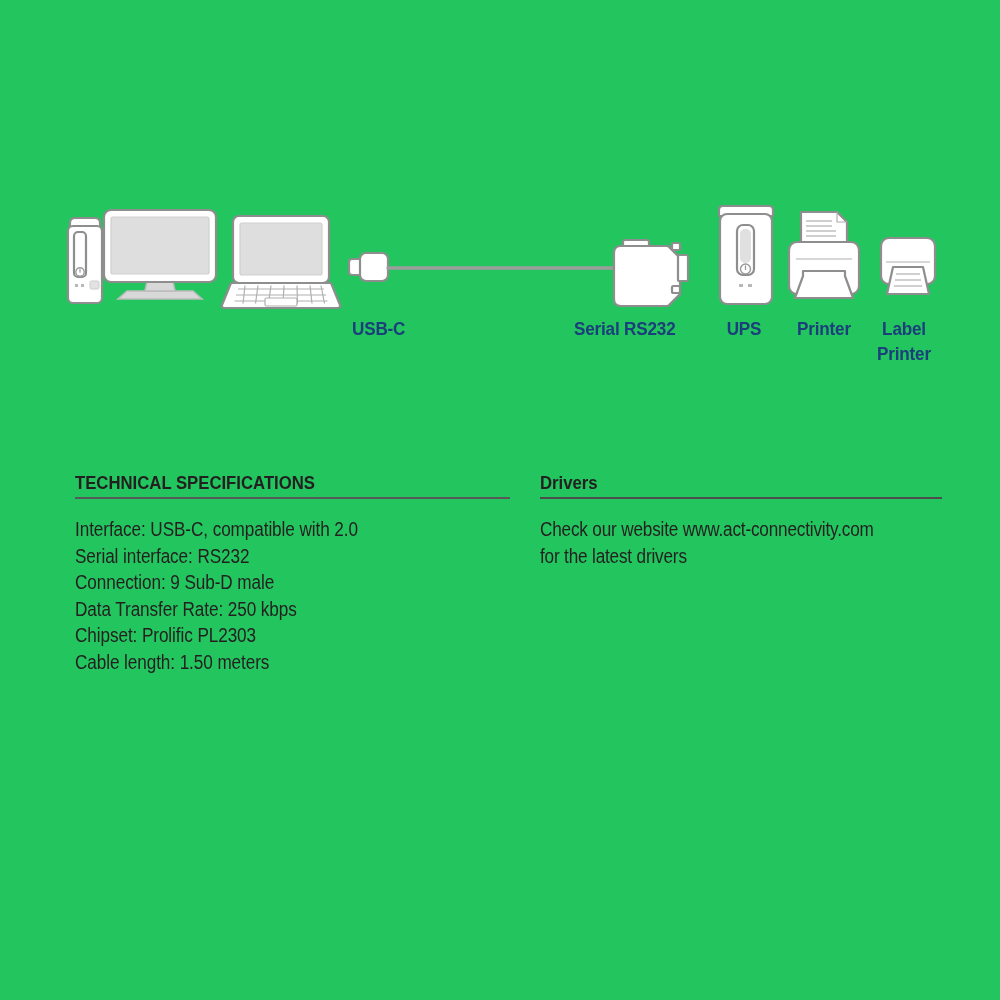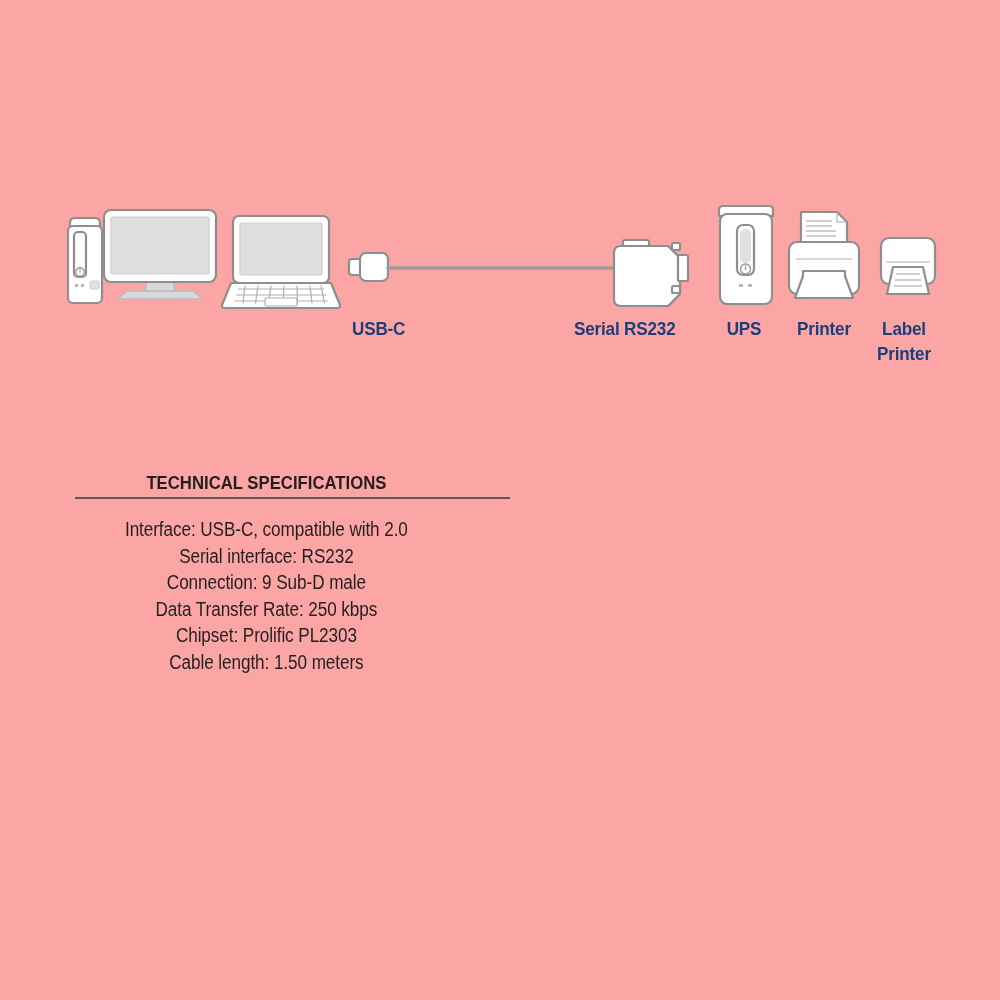--- a/index.html
+++ b/index.html
@@ -14,21 +14,21 @@
     font-family: "Liberation Sans", sans-serif;
     -webkit-font-smoothing: antialiased;
   }
 
   #page {
     position: absolute;
     left: 0; top: 0;
     width: 1000px;
     height: 1000px;
     overflow: hidden;
-    background: #fca5a5;
+    background: #22c55e;
   }
 
   
   #diagram {
     position: absolute;
     left: 0;
     top: 185;
     top: 185px;
     width: 1000px;
     height: 190px;
@@ -58,21 +58,20 @@
 
   #label-usbc   { left: 352px; top: 316px; }
   #label-rs232  { left: 574px; top: 316px; }
   #label-ups    { left: 698px; top: 316px; width: 92px; }
   #label-printer{ left: 778px; top: 316px; width: 92px; }
   #label-labelprinter { left: 858px; top: 316px; width: 92px; }
 
   
   .section {
     position: absolute;
-    text-align: center;
   }
   #spec-section  { left: 75px;  top: 472px; width: 435px; }
   #drivers-section { left: 540px; top: 472px; width: 402px; }
 
   .section-title {
     font-family: "Liberation Sans", sans-serif;
     font-weight: bold;
     font-size: 19px;
     color: #231f20;
     letter-spacing: 0px;
@@ -278,14 +277,22 @@
     <div class="section-body">
       <div class="body-line">Interface: USB-C, compatible with 2.0</div>
       <div class="body-line">Serial interface: RS232</div>
       <div class="body-line">Connection: 9 Sub-D male</div>
       <div class="body-line">Data Transfer Rate: 250 kbps</div>
       <div class="body-line">Chipset: Prolific PL2303</div>
       <div class="body-line">Cable length: 1.50 meters</div>
     </div>
   </div>
 
+  <div class="section" id="drivers-section">
+    <div class="section-title">Drivers</div>
+    <div class="section-rule"></div>
+    <div class="section-body">
+      <div class="drivers-line">Check our website www.act-connectivity.com</div>
+      <div class="drivers-line">for the latest drivers</div>
+    </div>
+  </div>
 
 </div>
 
 </body></html>

